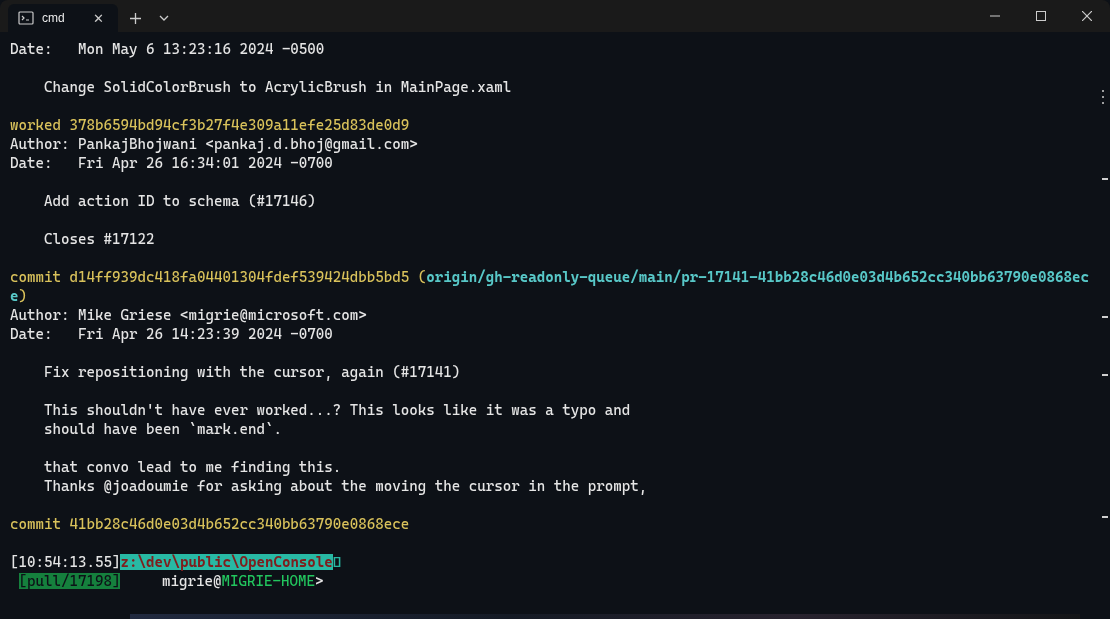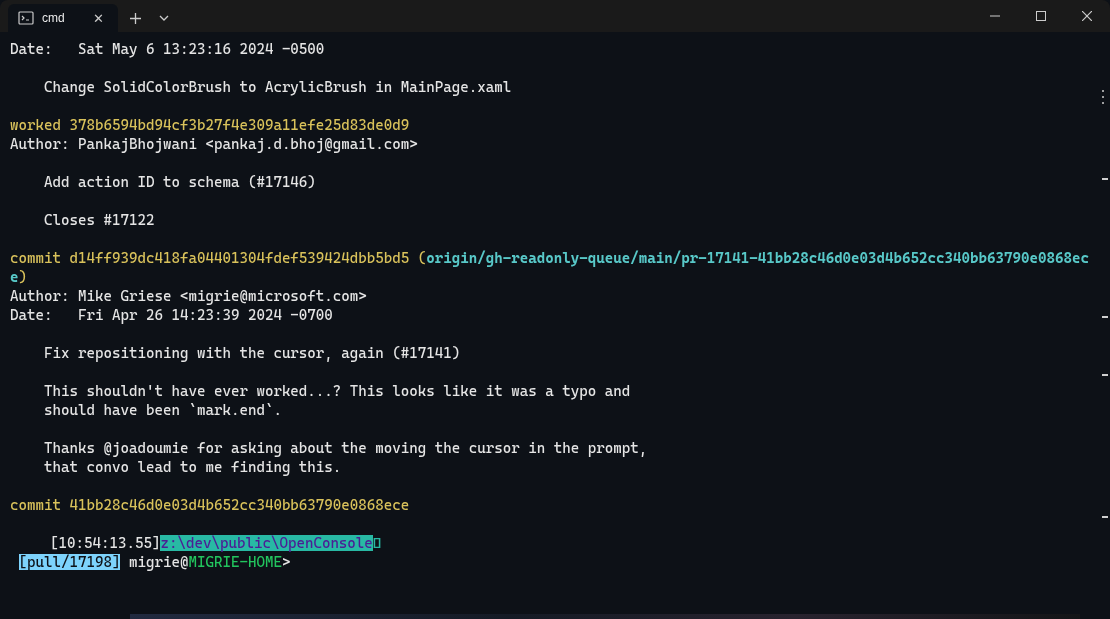--- a/index.html
+++ b/index.html
@@ -46,25 +46,25 @@
     position: relative;
     overflow: hidden;
   }
   .line { white-space: pre-wrap; word-break: break-all; color:#e5e5e5; }
   .blank { height: 19px; }
   .indent1 { padding-left: 4ch; }
   .yellow { color: #d9c25b; }
   .cyan-bold { color: #58c8c8; font-weight: bold; }
   .white { color: #e5e5e5; }
   .prompt-row { white-space: pre; }
-  .seg-time { color:#e5e5e5;margin-left:40px; }
-  .seg-path { background:#28b9a4; color:#4c1d95; font-weight:400;}
+  .seg-time { color:#e5e5e5; }
+  .seg-path { background:#28b9a4; color:#7f1d1d; font-weight:700;}
   .seg-path-arrow { color:#28b9a4; }
-  .seg-branch { background:#7dd3fc; color:#0d1117; }
-  .seg-user { color:#e5e5e5; }
+  .seg-branch { background:#15803d; color:#0d1117; }
+  .seg-user { color:#e5e5e5;padding-left:33px; }
   .seg-host { color:#22c55e; }
   .seg-gt { color:#e5e5e5; }
   .scroll-marks { position:absolute; right:2px; top:6px; bottom:6px; width:6px; pointer-events:none;}
   .scroll-marks span { position:absolute; right:0; width:6px; height:2px; background:#cfcfcf; }
   .float-dots { position:absolute; right:6px; top:58px; display:flex; flex-direction:column; gap:4px; pointer-events:none;}
   .float-dots span { width:2px; height:2px; background:#cfcfcf; border-radius:1px;}
   .taskbar-hint { position:absolute; left:130px; right:30px; bottom:0; height:5px; background: linear-gradient(90deg,#2e3a5a 0%, #1a212e 40%, #3a2f3e 70%, #181818 100%); opacity:.6;}
 </style>
 </head>
 <body>
@@ -112,44 +112,45 @@
 </div>
 
 <div class="terminal">
 
   <div class="float-dots">
       <span></span>
       <span></span>
       <span></span>
     </div>
 
-  <div class="line white">Date:   Sat May 6 13:23:16 2024 -0500</div>
+  <div class="line white">Date:   Mon May 6 13:23:16 2024 -0500</div>
   <div class="blank"></div>
   <div class="line white indent1">Change SolidColorBrush to AcrylicBrush in MainPage.xaml</div>
   <div class="blank"></div>
 
   <div class="line yellow">worked 378b6594bd94cf3b27f4e309a11efe25d83de0d9</div>
   <div class="line white">Author: PankajBhojwani &lt;pankaj.d.bhoj@gmail.com&gt;</div>
+  <div class="line white">Date:   Fri Apr 26 16:34:01 2024 -0700</div>
   <div class="blank"></div>
   <div class="line white indent1">Add action ID to schema (#17146)</div>
   <div class="blank"></div>
   <div class="line white indent1">Closes #17122</div>
   <div class="blank"></div>
 
   <div class="line"><span class="yellow">commit d14ff939dc418fa04401304fdef539424dbb5bd5 (</span><span class="cyan-bold">origin/gh-readonly-queue/main/pr-17141-41bb28c46d0e03d4b652cc340bb63790e0868ece</span><span class="yellow">)</span></div>
   <div class="line white">Author: Mike Griese &lt;migrie@microsoft.com&gt;</div>
   <div class="line white">Date:   Fri Apr 26 14:23:39 2024 -0700</div>
   <div class="blank"></div>
   <div class="line white indent1">Fix repositioning with the cursor, again (#17141)</div>
   <div class="blank"></div>
   <div class="line white indent1">This shouldn't have ever worked...? This looks like it was a typo and</div>
   <div class="line white indent1">should have been `mark.end`.</div>
   <div class="blank"></div>
+  <div class="line white indent1">that convo lead to me finding this.</div>
   <div class="line white indent1">Thanks @joadoumie for asking about the moving the cursor in the prompt,</div>
-  <div class="line white indent1">that convo lead to me finding this.</div>
   <div class="blank"></div>
 
   <div class="line yellow">commit 41bb28c46d0e03d4b652cc340bb63790e0868ece</div>
   <div class="blank"></div>
 
   <div class="line prompt-row"><span class="seg-time">[10:54:13.55]</span><span class="seg-path">z:\dev\public\OpenConsole</span><span class="seg-path-arrow"></span></div>
   <div class="line prompt-row"> <span class="seg-branch">[pull/17198]</span><span class="seg-user"> migrie@</span><span class="seg-host">MIGRIE-HOME</span><span class="seg-gt">&gt;</span></div>
 
   <div class="scroll-marks">
     <span style="top:140px"></span>

